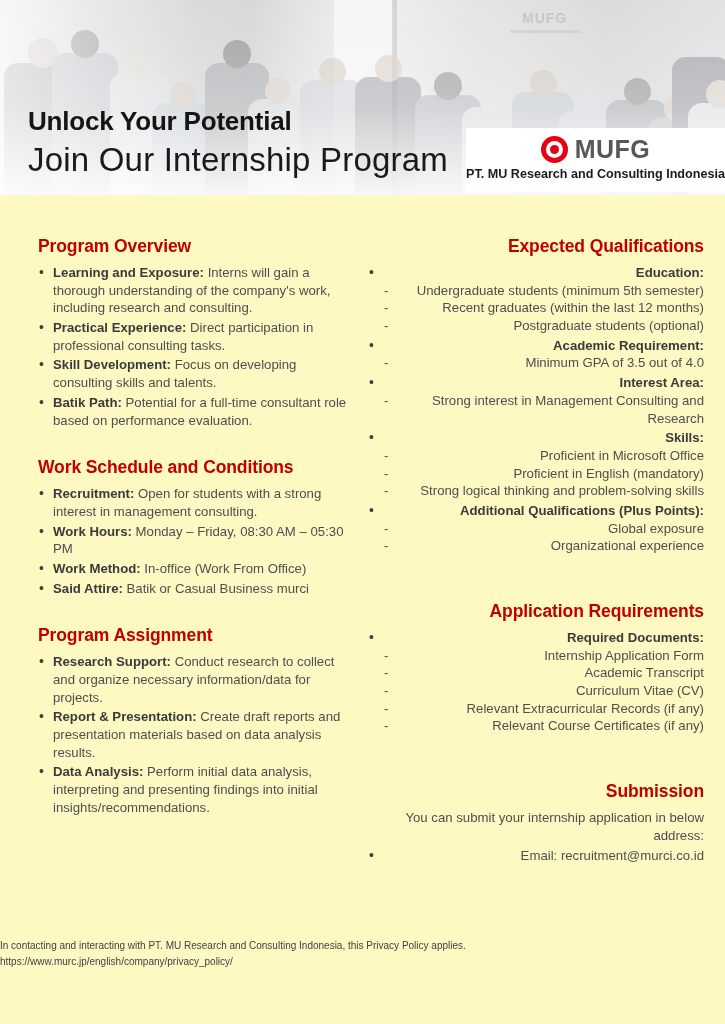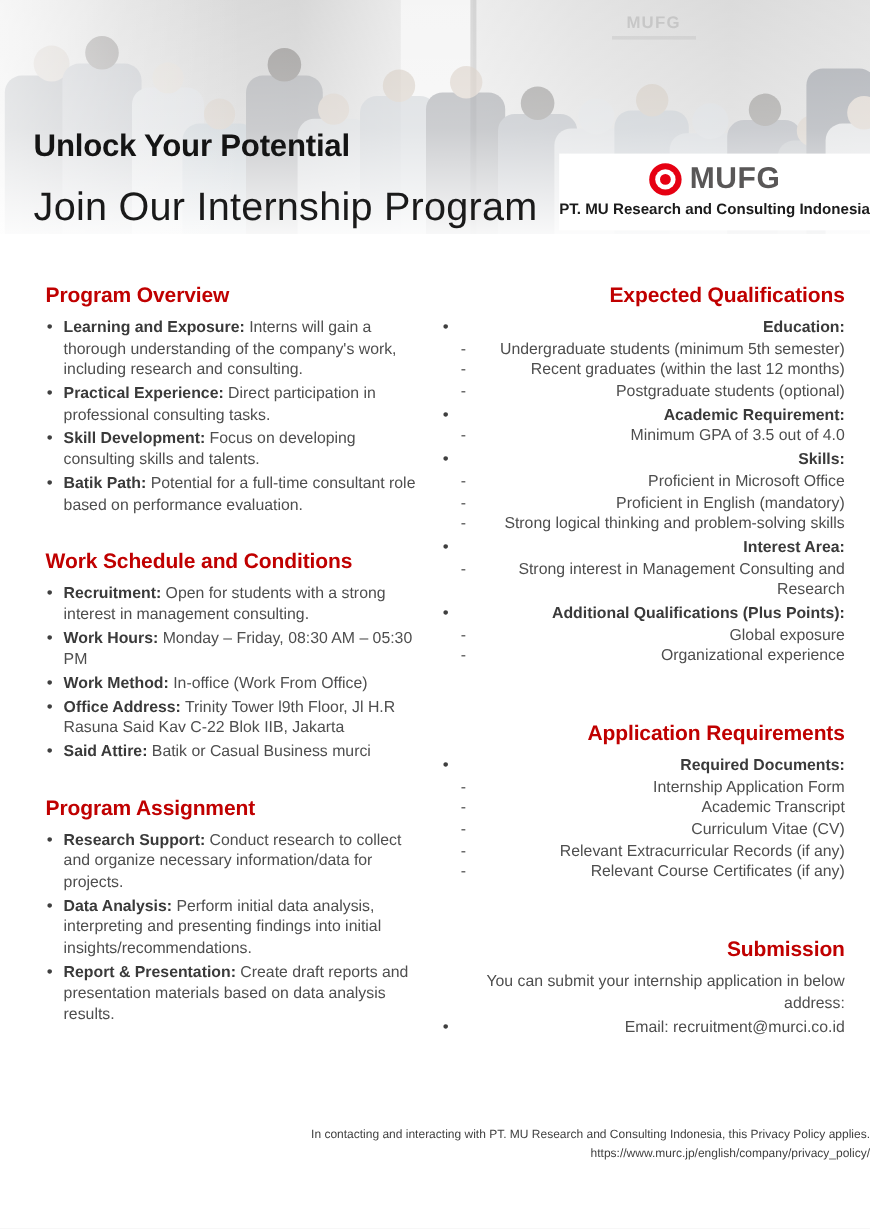--- a/index.html
+++ b/index.html
@@ -1,20 +1,20 @@
 <!DOCTYPE html>
 <html><head>
 <meta charset="utf-8">
 <style>
   * { margin:0; padding:0; box-sizing:border-box; }
   html,body { background:#e9e9e9; }
   body { font-family:"Liberation Sans", sans-serif; }
   .page {
     position:relative; width:725px; height:1024px;
-    background:#ffffff; margin:0 auto; overflow:hidden;
+    background:#fef9c3; margin:0 auto; overflow:hidden;
   }
 
   
   .hero { position:absolute; left:0; top:0; width:725px; height:195px; overflow:hidden; }
   .photo-bg {
     position:absolute; inset:0;
     background:linear-gradient(90deg,#e0e0e0 0%,#c9c9c9 14%,#bdbdbd 34%,#e6e6e6 50%,#d2d2d2 66%,#c3c3c3 84%,#cfcfcf 100%);
   }
   .doorway { position:absolute; left:46%; top:0; width:60px; height:100%; background:#efefef; }
   .doorframe { position:absolute; left:54%; top:0; width:5px; height:100%; background:#8d8d8d; opacity:.5; }
@@ -28,21 +28,21 @@
   }
   .wall-sign-sub { position:absolute; left:510px; top:30px; width:70px; height:3px; background:#9a9a9a; opacity:.5; }
   .photo-overlay {
     position:absolute; inset:0;
     background:
       linear-gradient(90deg, rgba(255,255,255,.55) 0%, rgba(255,255,255,0) 28%),
       linear-gradient(180deg, rgba(255,255,255,.40) 0%, rgba(255,255,255,.55) 55%, rgba(255,255,255,.93) 100%);
   }
   .hero-titles { position:absolute; left:28px; top:106px; z-index:3; color:#141414; }
   .hero-title-1 { font-size:26px; font-weight:800; letter-spacing:-0.2px; }
-  .hero-title-2 { font-size:33px; font-weight:400; letter-spacing:0.2px; margin-top:16px; color:#1a1a1a; }
+  .hero-title-2 { font-size:33px; font-weight:400; letter-spacing:0.2px; margin-top:4px; color:#1a1a1a; }
 
   
   .logo-box {
     position:absolute; right:0; top:128px; width:259px; height:64px;
     background:#ffffff; z-index:4; text-align:center; padding-top:7px;
   }
   .logo-row { display:flex; align-items:center; justify-content:center; gap:7px; }
   .logo-mark { position:relative; width:27px; height:27px; border-radius:50%; background:#E60012; display:inline-block; }
   .logo-mark::before { content:""; position:absolute; inset:5px; border-radius:50%; background:#ffffff; }
   .logo-mark::after  { content:""; position:absolute; inset:9px; border-radius:50%; background:#E60012; }
@@ -62,21 +62,21 @@
 
   ul.bullets { list-style:none; }
   ul.bullets li { position:relative; padding-left:15px; margin-bottom:2px;
                   font-size:13.2px; line-height:1.34; color:#4e4e4e; }
   ul.bullets li::before { content:"\2022"; position:absolute; left:1px; top:-1px; color:#3f3f3f; font-size:14px; }
   .b { font-weight:700; color:#3a3a3a; }
   .sub { position:relative; padding-left:11px; }
   .sub::before { content:"-"; position:absolute; left:1px; }
 
   
-  .footer { position:absolute; left:0; top:938px; width:725px; text-align:right;
+  .footer { position:absolute; left:0; top:938px; width:725px; text-align:left;
             font-size:10px; color:#3f3f3f; line-height:1.55; }
 </style>
 </head>
 <body>
 
 <div class="page">
 
   <header class="hero">
     <div class="photo-bg"></div>
     <div class="doorway"></div>
@@ -173,41 +173,40 @@
             <li><span class="b">Skill Development:</span> <span>Focus on developing consulting skills and talents.</span></li>
             <li><span class="b">Batik Path:</span> <span>Potential for a full-time consultant role based on performance evaluation.</span></li>
           </ul>
         </section>
         <section class="section">
           <h2 class="section-title">Work Schedule and Conditions</h2>
           <ul class="bullets">
             <li><span class="b">Recruitment:</span> <span>Open for students with a strong interest in management consulting.</span></li>
             <li><span class="b">Work Hours:</span> <span>Monday – Friday, 08:30 AM – 05:30 PM</span></li>
             <li><span class="b">Work Method:</span> <span>In-office (Work From Office)</span></li>
-            <li><span class="b">Office Address:</span> <span>Trinity Tower l9th Floor, Jl H.R Rasuna Said Kav C-22 Blok IIB, Jakarta</span></li>
             <li><span class="b">Said Attire:</span> <span>Batik or Casual Business murci</span></li>
           </ul>
         </section>
         <section class="section">
           <h2 class="section-title">Program Assignment</h2>
           <ul class="bullets">
             <li><span class="b">Research Support:</span> <span>Conduct research to collect and organize necessary information/data for projects.</span></li>
+            <li><span class="b">Report &amp; Presentation:</span> <span>Create draft reports and presentation materials based on data analysis results.</span></li>
             <li><span class="b">Data Analysis:</span> <span>Perform initial data analysis, interpreting and presenting findings into initial insights/recommendations.</span></li>
-            <li><span class="b">Report &amp; Presentation:</span> <span>Create draft reports and presentation materials based on data analysis results.</span></li>
           </ul>
         </section>
       </div>
     <div class="col col-right" id="col-right">
         <section class="section">
           <h2 class="section-title">Expected Qualifications</h2>
           <ul class="bullets">
             <li><span class="b">Education:</span><div class="sub">Undergraduate students (minimum 5th semester)</div><div class="sub">Recent graduates (within the last 12 months)</div><div class="sub">Postgraduate students (optional)</div></li>
             <li><span class="b">Academic Requirement:</span><div class="sub">Minimum GPA of 3.5 out of 4.0</div></li>
+            <li><span class="b">Interest Area:</span><div class="sub">Strong interest in Management Consulting and Research</div></li>
             <li><span class="b">Skills:</span><div class="sub">Proficient in Microsoft Office</div><div class="sub">Proficient in English (mandatory)</div><div class="sub">Strong logical thinking and problem-solving skills</div></li>
-            <li><span class="b">Interest Area:</span><div class="sub">Strong interest in Management Consulting and Research</div></li>
             <li><span class="b">Additional Qualifications (Plus Points):</span><div class="sub">Global exposure</div><div class="sub">Organizational experience</div></li>
           </ul>
         </section>
         <section class="section">
           <h2 class="section-title">Application Requirements</h2>
           <ul class="bullets">
             <li><span class="b">Required Documents:</span><div class="sub">Internship Application Form</div><div class="sub">Academic Transcript</div><div class="sub">Curriculum Vitae (CV)</div><div class="sub">Relevant Extracurricular Records (if any)</div><div class="sub">Relevant Course Certificates (if any)</div></li>
           </ul>
         </section>
         <section class="section">

